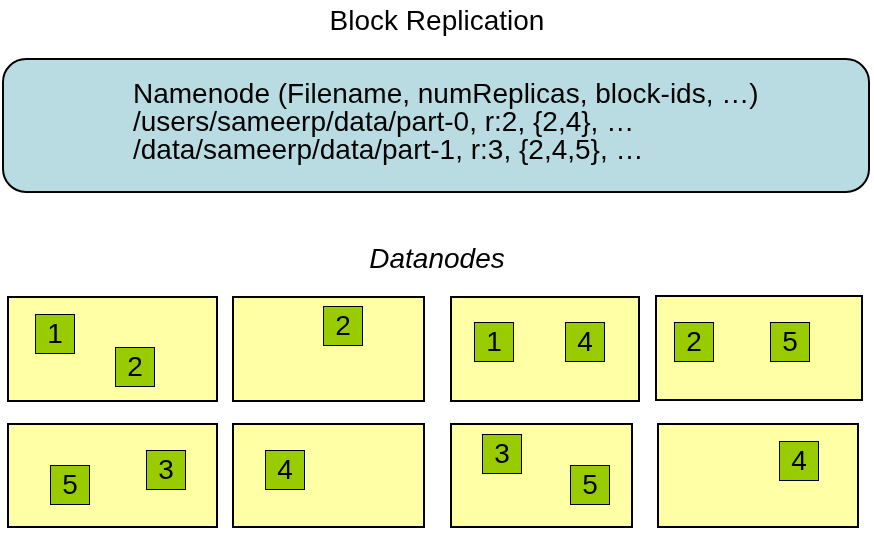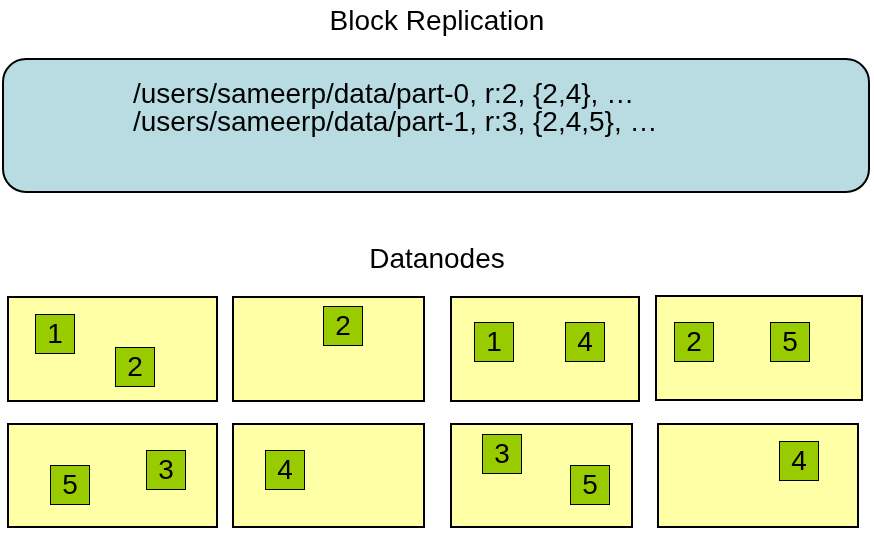--- a/index.html
+++ b/index.html
@@ -23,21 +23,21 @@
     position: absolute;
     left: 0;
     width: 100%;
     text-align: center;
     font-size: 28px;
     line-height: 30px;
     color: #000000;
     white-space: nowrap;
   }
   .title { top: 6px; }
-  .dn-heading { top: 244px; }
+  .dn-heading { top: 244px; font-style: italic; }
   .namenode-box {
     position: absolute;
     left: 2px;
     top: 58px;
     width: 868px;
     height: 135px;
     background: var(--nn-fill, #b8dce2);
     border: 2px solid var(--line-color, #000000);
     border-radius: 24px;
     box-sizing: border-box;
@@ -72,22 +72,23 @@
 </style>
 </head>
 <body>
 
 <div class="page">
 
   <div class="heading title">Block Replication</div>
 
   <div class="namenode-box">
     <div class="nn-text">
+      <div>Namenode (Filename, numReplicas, block-ids, …)</div>
       <div>/users/sameerp/data/part-0, r:2, {2,4}, …</div>
-      <div>/users/sameerp/data/part-1, r:3, {2,4,5}, …</div>
+      <div>/data/sameerp/data/part-1, r:3, {2,4,5}, …</div>
     </div>
   </div>
 
   <div class="heading dn-heading">Datanodes</div>
 
   <div id="datanodes">
       <div class="datanode" style="left: 7px; top: 296px; width: 211px; height: 106px;">
         <div class="block" style="left: 26px; top: 16px;">
           <span>1</span>
         </div>

